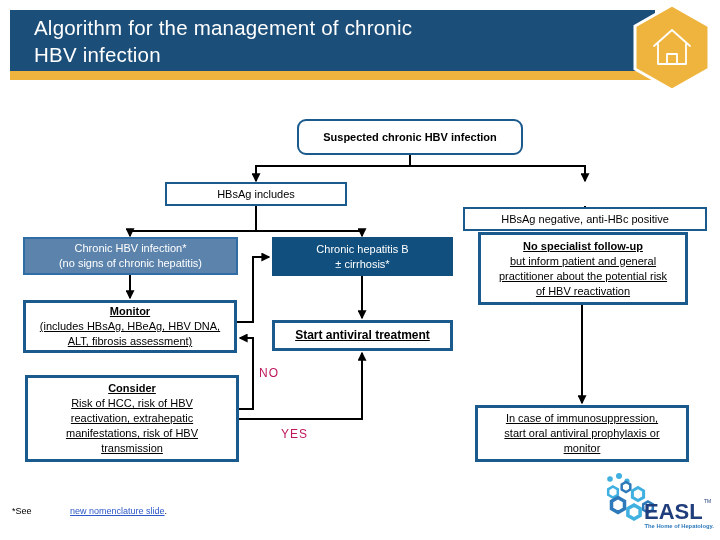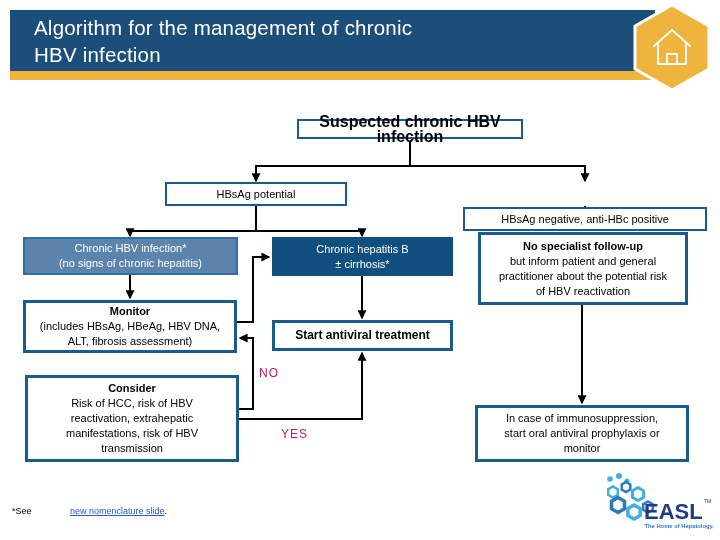--- a/index.html
+++ b/index.html
@@ -14,23 +14,23 @@
   .hdr-title{
     position:absolute;left:34px;top:14px;width:430px;
     font-size:20.5px;line-height:27px;color:#ffffff;font-weight:400;letter-spacing:.2px;
   }
   .home-btn{position:absolute;left:632px;top:3px;width:80px;height:90px;cursor:pointer;}
   
   .fbox{
     position:absolute;display:flex;flex-direction:column;align-items:center;justify-content:center;
     background:#fff;border:2px solid #1B5A8C;text-align:center;font-size:11px;line-height:15px;z-index:2;
   }
-  .fbox.thick{border-width:3px;}
+  .fbox.thick{border-width:3px;text-decoration:underline;}
   .fbox .bt{font-weight:bold;}
-  .b-suspected{left:297px;top:119px;width:226px;height:20px;font-weight:bold;font-size:16px;}
+  .b-suspected{left:297px;top:119px;width:226px;height:36px;font-weight:bold;font-size:11px;border-radius:9px;}
   .b-hbsag-pos{left:165px;top:182px;width:182px;height:24px;}
   .b-hbsag-neg{left:463px;top:182px;width:244px;height:24px;margin-top:25px;}
   .b-chronic-inf{left:23px;top:237px;width:215px;height:38px;background:#5B83AB;border:2px solid #2F6DA4;color:#fff;}
   .b-chronic-hep{left:272px;top:237px;width:181px;height:39px;background:#11507E;border:2px solid #11507E;color:#fff;}
   .b-no-spec{left:478px;top:232px;width:210px;height:73px;}
   .b-no-spec .bd{max-width:172px;}
   .b-monitor{left:23px;top:300px;width:214px;height:53px;}
   .b-monitor .bd{max-width:188px;}
   .b-start{left:272px;top:320px;width:181px;height:31px;font-weight:bold;font-size:12px;}
   .b-consider{left:25px;top:375px;width:214px;height:87px;}
@@ -92,21 +92,21 @@
       <path d="M239 419 H362 V353" marker-end="url(#ah)"></path>
       <path d="M582 305 V403" marker-end="url(#ah)"></path>
     </g>
   </svg>
 
   <div class="fbox b-suspected">
     <span>Suspected chronic HBV infection</span>
   </div>
 
   <div class="fbox b-hbsag-pos">
-    <span>HBsAg potential</span>
+    <span>HBsAg includes</span>
   </div>
 
   <div class="fbox b-hbsag-neg">
     <span>HBsAg negative, anti-HBc positive</span>
   </div>
 
   <div class="fbox b-chronic-inf">
     <div>Chronic HBV infection*</div>
     <div>(no signs of chronic hepatitis)</div>
   </div>

